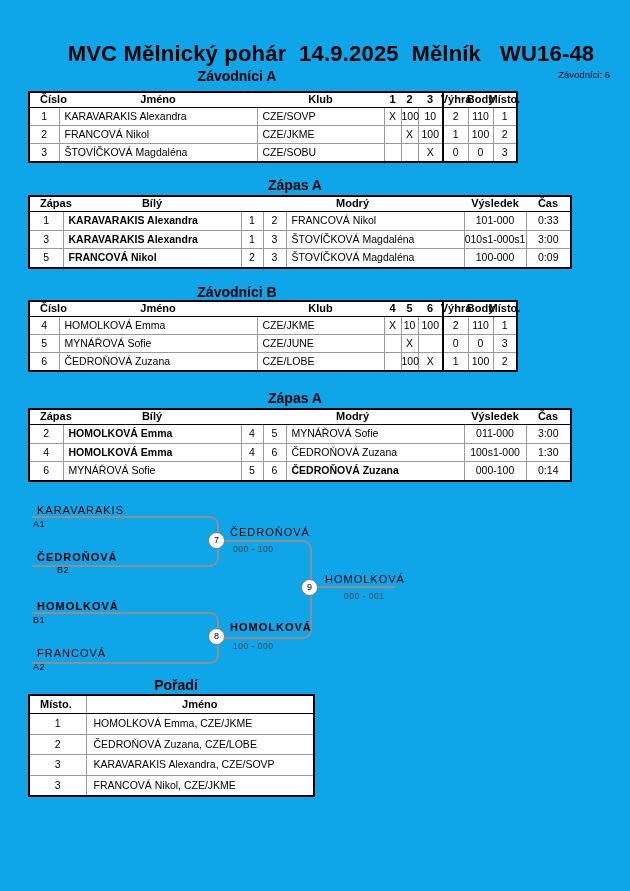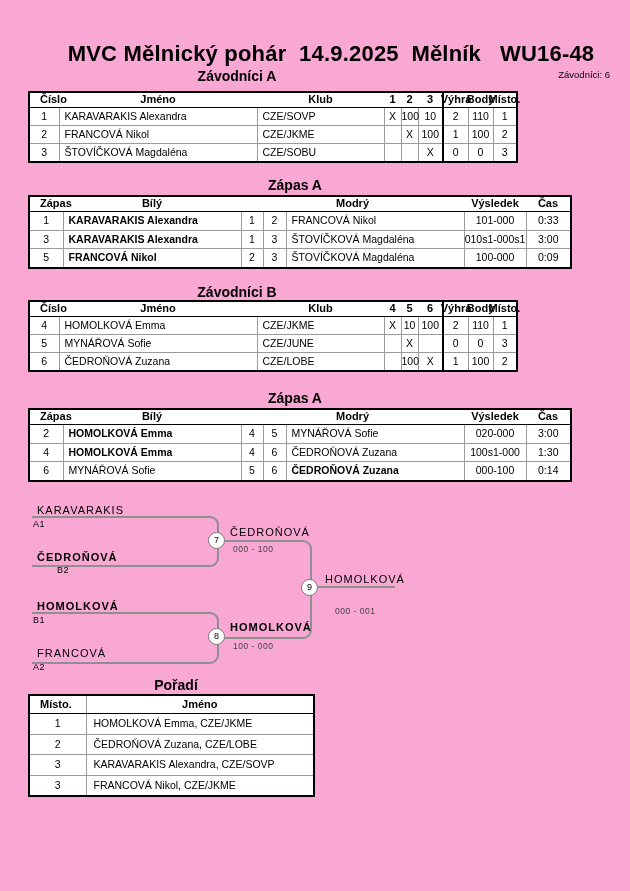--- a/index.html
+++ b/index.html
@@ -1,16 +1,16 @@
 <!DOCTYPE html>
 <html><head>
 <meta charset="utf-8">
 <style>
   html,body{margin:0;padding:0;background:#e8e8e8;}
-  .page{position:relative;width:630px;height:891px;background:#f9a8d4;margin:0 auto;
+  .page{position:relative;width:630px;height:891px;background:#0ea5e9;margin:0 auto;
         font-family:"Liberation Sans",sans-serif;color:#000;overflow:hidden;}
   .abs{position:absolute;}
 
   
   .title{top:41px;left:32px;width:598px;text-align:center;font-size:22px;font-weight:bold;white-space:pre;letter-spacing:0.2px;}
   .sec{font-size:14px;font-weight:bold;text-align:center;white-space:pre;}
   .h-ga{top:68px;left:0;width:474px;}
   .h-gb{top:284px;left:0;width:474px;}
   .h-za{top:177px;left:0;width:590px;}
   .h-zb{top:390px;left:0;width:590px;}
@@ -63,21 +63,21 @@
   .s2{left:33px;top:565px;padding-left:24px;}
   .n3{left:37px;top:600px;font-weight:bold;}
   .s3{left:33px;top:615px;}
   .n4{left:37px;top:647px;}
   .s4{left:33px;top:662px;}
   .w7{left:230px;top:526px;}
   .sc7{left:233px;top:544px;}
   .w8{left:230px;top:621px;font-weight:bold;}
   .sc8{left:233px;top:641px;}
   .w9{left:325px;top:573px;}
-  .sc9{left:335px;top:591px;margin-top:15px;}
+  .sc9{left:344px;top:591px;}
 </style>
 </head>
 <body>
 
 <div class="page">
 
   <div class="abs title">MVC Mělnický pohár  14.9.2025  Mělník   WU16-48</div>
   <div class="abs sec h-ga">Závodníci A</div>
   <div class="abs h-count">Závodníci: 6</div>
 
@@ -284,21 +284,21 @@
       <th colspan="3">Modrý</th>
       <th>Výsledek</th>
       <th>Čas</th>
     </tr>
     <tr>
       <td>2</td>
       <td class="nm b">HOMOLKOVÁ Emma</td>
       <td>4</td>
       <td>5</td>
       <td class="nm">MYNÁŘOVÁ Sofie</td>
-      <td>020-000</td>
+      <td>011-000</td>
       <td>3:00</td>
     </tr>
     <tr>
       <td>4</td>
       <td class="nm b">HOMOLKOVÁ Emma</td>
       <td>4</td>
       <td>6</td>
       <td class="nm">ČEDROŇOVÁ Zuzana</td>
       <td>100s1-000</td>
       <td>1:30</td>

